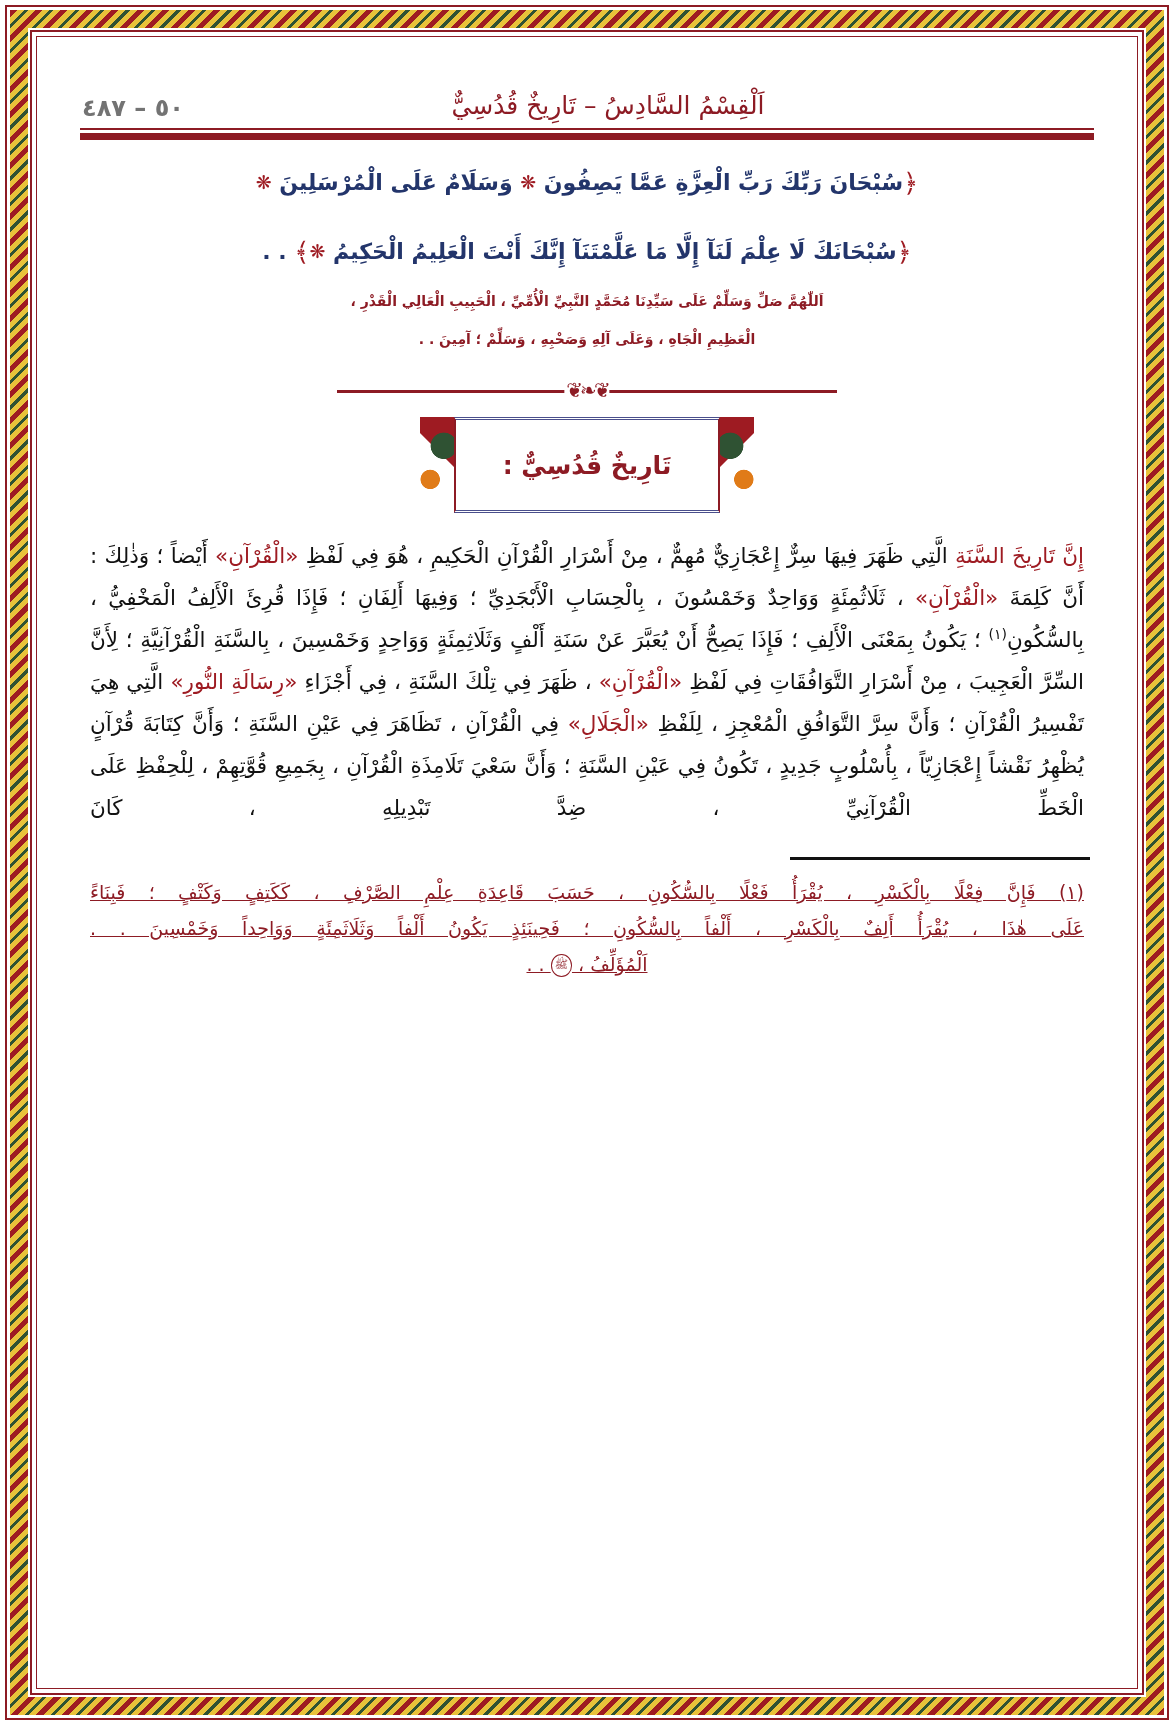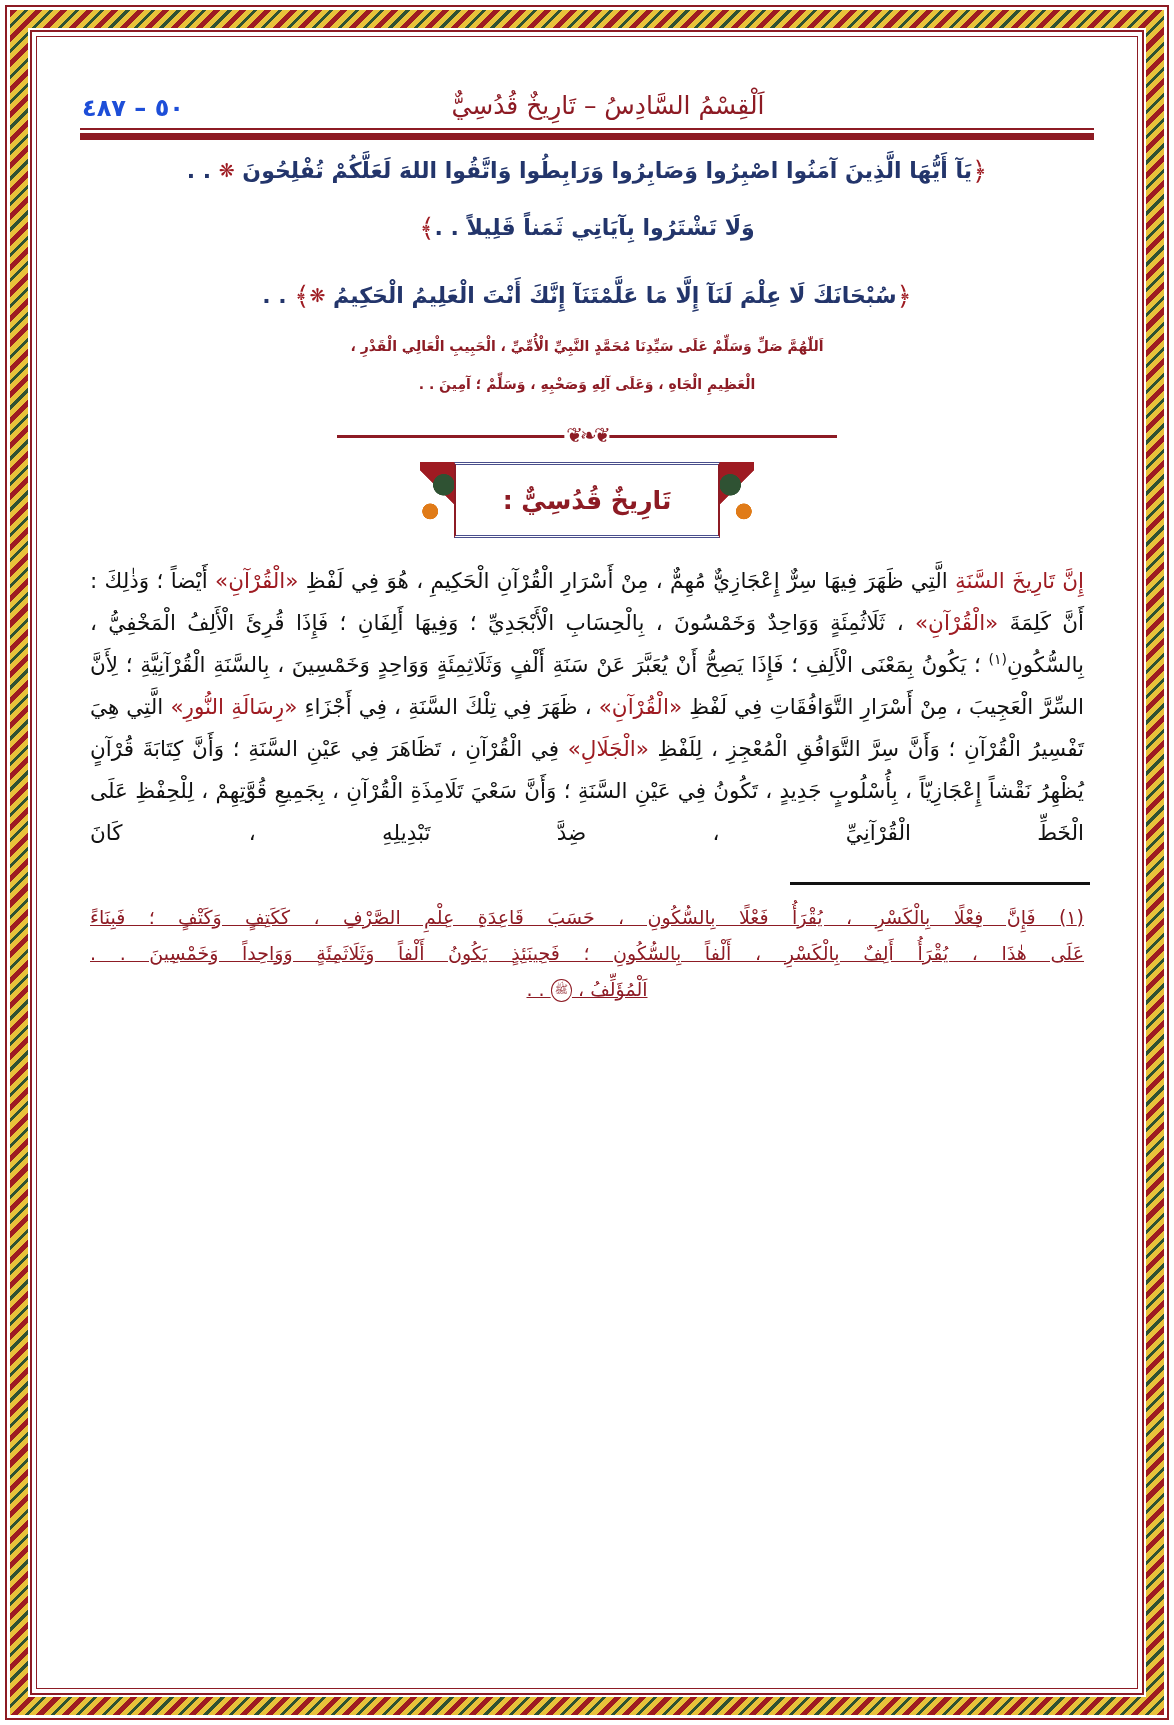--- a/index.html
+++ b/index.html
@@ -89,21 +89,21 @@
     color: #8d1b24;
     font-size: 25px;
     font-weight: normal;
     letter-spacing: 0.5px;
     line-height: 1.3;
     flex: 1;
     text-align: center;
     padding-right: 60px;
   }
   .header-pageno {
-    color: #1d4ed8;
+    color: #737373;
     font-size: 24px;
     font-weight: bold;
     white-space: nowrap;
     direction: ltr;
     unicode-bidi: isolate;
   }
   .header-rules {
     margin: 6px 10px 0 10px;
   }
   .rule-thin {
@@ -177,21 +177,21 @@
     white-space: nowrap;
   }
 
   
   .titlebox-wrap {
     display: flex; justify-content: center;
     margin: 10px 0 22px 0;
   }
   .titlebox {
     position: relative;
-    width: 266px; height: 76px;
+    width: 266px; height: 96px;
     box-sizing: border-box;
     border-top: 3px double #4a4f8c;
     border-bottom: 3px double #4a4f8c;
     border-left: 2px solid #8d1b24;
     border-right: 2px solid #8d1b24;
     display: flex; align-items: center; justify-content: center;
     background:
       linear-gradient(to bottom, #ffffff, #ffffff);
   }
   .titlebox::before, .titlebox::after {
@@ -271,26 +271,23 @@
       <div class="header-pageno">٥٠ – ٤٨٧</div>
     </div>
     <div class="header-rules">
       <div class="rule-thin"></div>
       <div class="rule-thick"></div>
     </div>
 
     <div class="body-area">
 
 
-      <div>
-        <div class="verse"><span class="bracket">﴿</span>يَآ أَيُّهَا الَّذِينَ آمَنُوا اصْبِرُوا وَصَابِرُوا وَرَابِطُوا وَاتَّقُوا اللهَ لَعَلَّكُمْ تُفْلِحُونَ <span class="vstar">❋</span> . .</div>
-        <div class="verse">وَلَا تَشْتَرُوا بِآيَاتِي ثَمَناً قَلِيلاً . .<span class="bracket">﴾</span></div>
-      </div>
 
       <div style="margin-top:18px;">
+        <div class="verse"><span class="bracket">﴿</span>سُبْحَانَ رَبِّكَ رَبِّ الْعِزَّةِ عَمَّا يَصِفُونَ <span class="vstar">❋</span> وَسَلَامٌ عَلَى الْمُرْسَلِينَ <span class="vstar">❋</span></div>
       </div>
 
       <div style="margin-top:18px;">
         <div class="verse"><span class="bracket">﴿</span>سُبْحَانَكَ لَا عِلْمَ لَنَآ إِلَّا مَا عَلَّمْتَنَآ إِنَّكَ أَنْتَ الْعَلِيمُ الْحَكِيمُ <span class="vstar">❋</span><span class="bracket">﴾</span> . .</div>
       </div>
 
       <div>
         <div class="dua">اَللّٰهُمَّ صَلِّ وَسَلِّمْ عَلَى سَيِّدِنَا مُحَمَّدٍ النَّبِيِّ الْأُمِّيِّ ، الْحَبِيبِ الْعَالِي الْقَدْرِ ،</div>
         <div class="dua">الْعَظِيمِ الْجَاهِ ، وَعَلَى آلِهِ وَصَحْبِهِ ، وَسَلِّمْ ؛ آمِينَ . .</div>
       </div>

